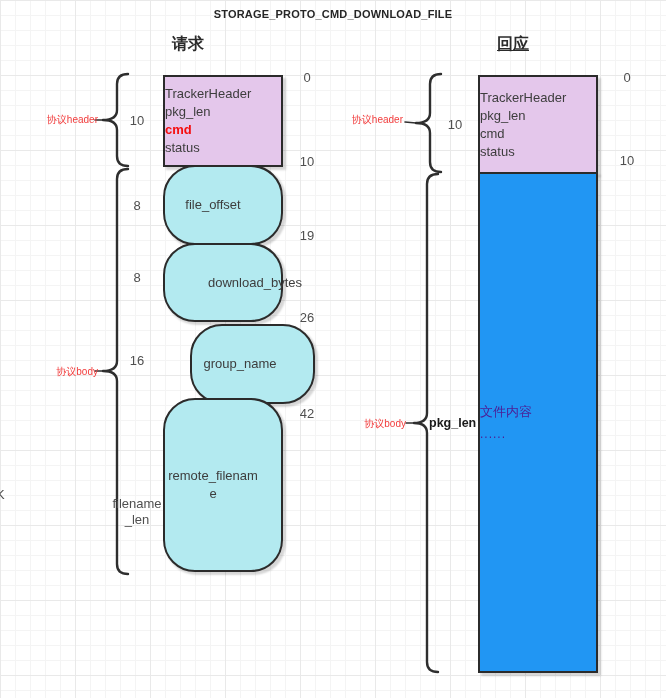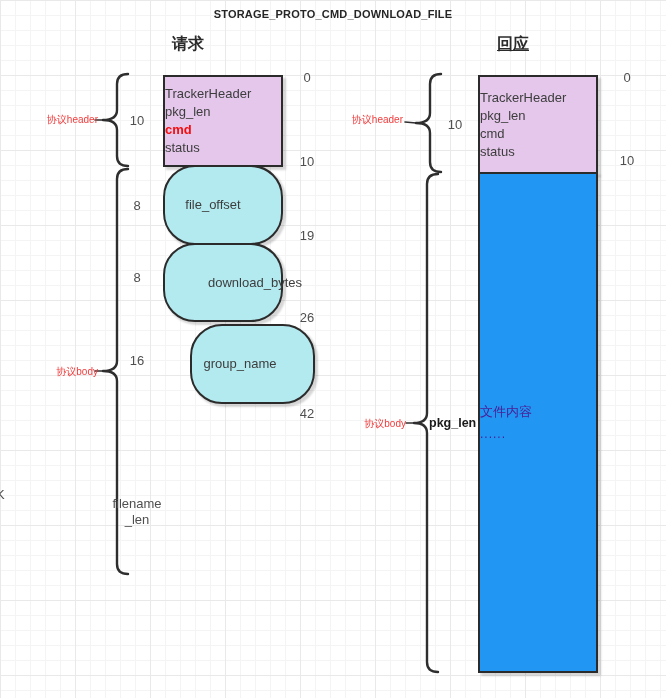--- a/index.html
+++ b/index.html
@@ -85,20 +85,23 @@
 
   <div class="abs box cyan-fill" style="left:163px;top:165px;width:120px;height:80px;">
     <div class="wrap">file_offset</div>
   </div>
   <div class="abs box cyan-fill" style="left:163px;top:243px;width:120px;height:79px;padding-left:42px;">
     <div class="wrap">download_bytes</div>
   </div>
   <div class="abs box cyan-fill" style="left:163px;top:324px;width:125px;height:80px;margin-left:27px;">
     <div class="wrap">group_name</div>
   </div>
+  <div class="abs box cyan-fill" style="left:163px;top:398px;width:120px;height:174px;">
+    <div class="wrap">remote_filename</div>
+  </div>
 
   <div class="abs num" style="left:107px;width:60px;top:113px;">10</div>
   <div class="abs num" style="left:107px;width:60px;top:198px;">8</div>
   <div class="abs num" style="left:107px;width:60px;top:270px;">8</div>
   <div class="abs num" style="left:107px;width:60px;top:353px;">16</div>
   <div class="abs num wrapnum" style="left:111px;width:52px;top:471px;margin-top:25px;">filename_len</div>
 
   <div class="abs num" style="left:290px;width:34px;top:70px;">0</div>
   <div class="abs num" style="left:290px;width:34px;top:154px;">10</div>
   <div class="abs num" style="left:290px;width:34px;top:228px;">19</div>

